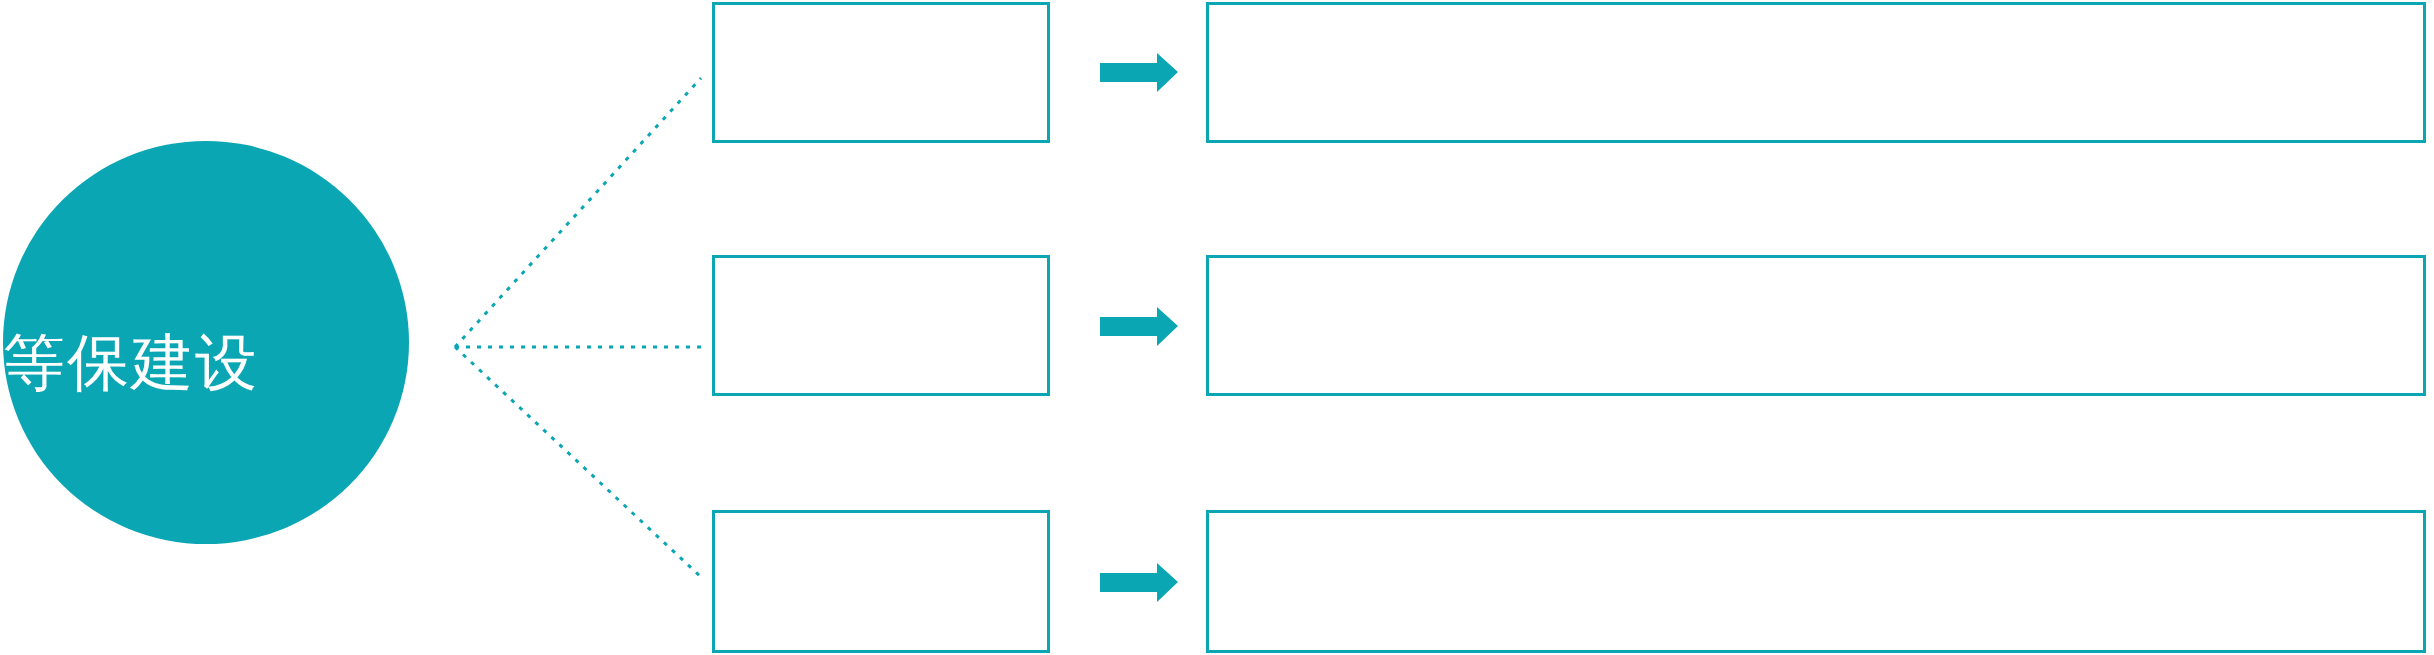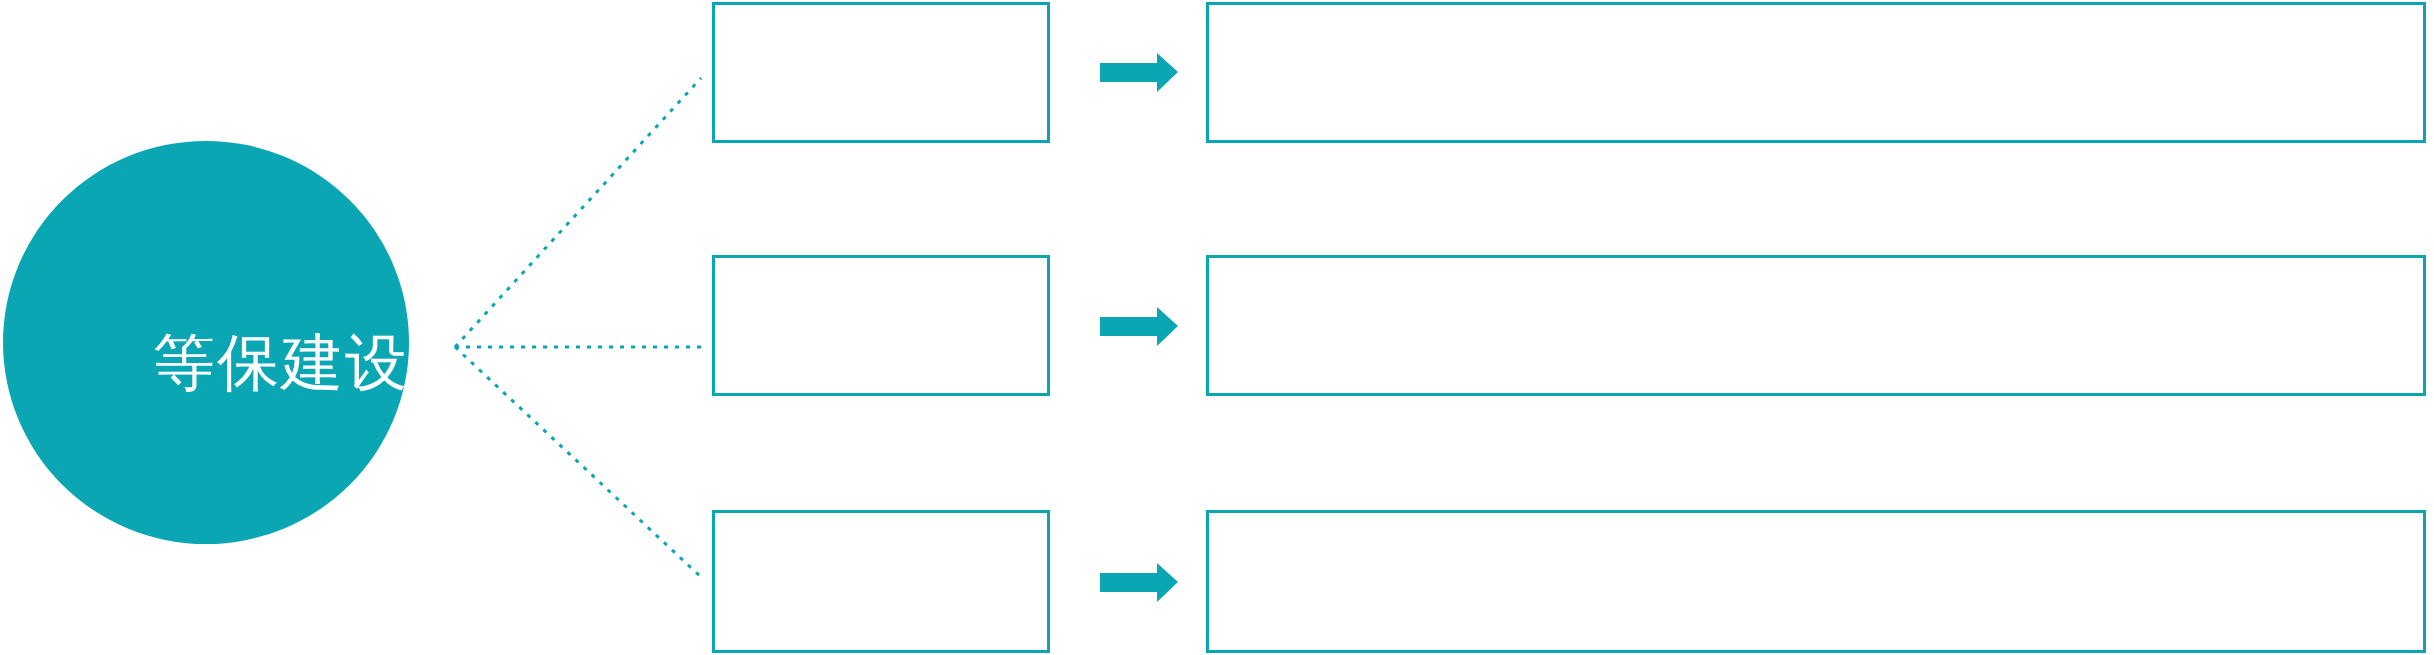--- a/index.html
+++ b/index.html
@@ -17,21 +17,21 @@
   }
   .overlay{
     position:absolute;left:0;top:0;width:2434px;height:655px;
     pointer-events:none;
   }
   .root-circle{
     position:absolute;
     left:3px;top:141px;width:406px;height:403px;
     background:var(--accent);
     border-radius:50%;
-    display:flex;align-items:center;justify-content:flex-end;
+    display:flex;align-items:center;justify-content:flex-start;
   }
   .root-circle .label{
     transform:translateY(20px);
     color:var(--node-text);
     font-size:62px;line-height:80px;font-weight:300;
     text-align:center;letter-spacing:2px;
     white-space:nowrap;
   }
   .box{
     position:absolute;

